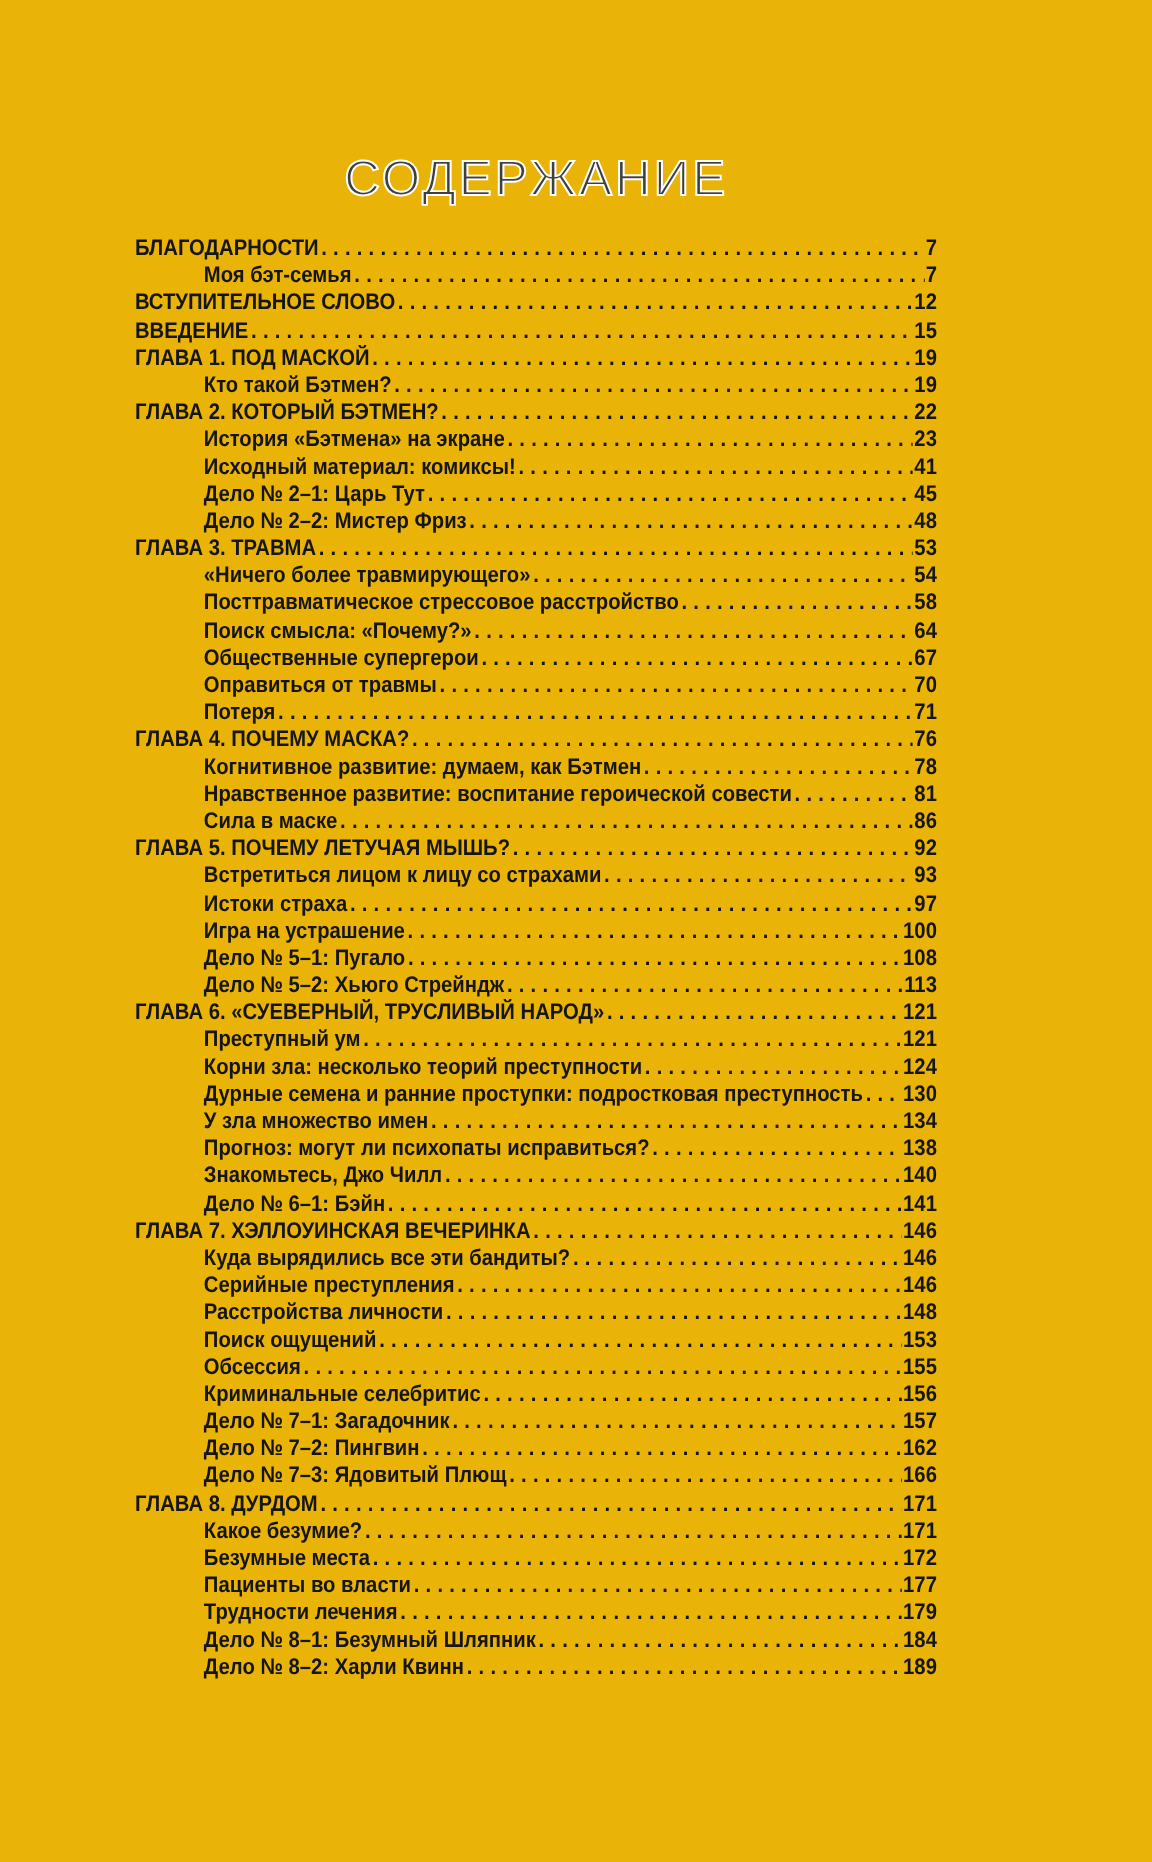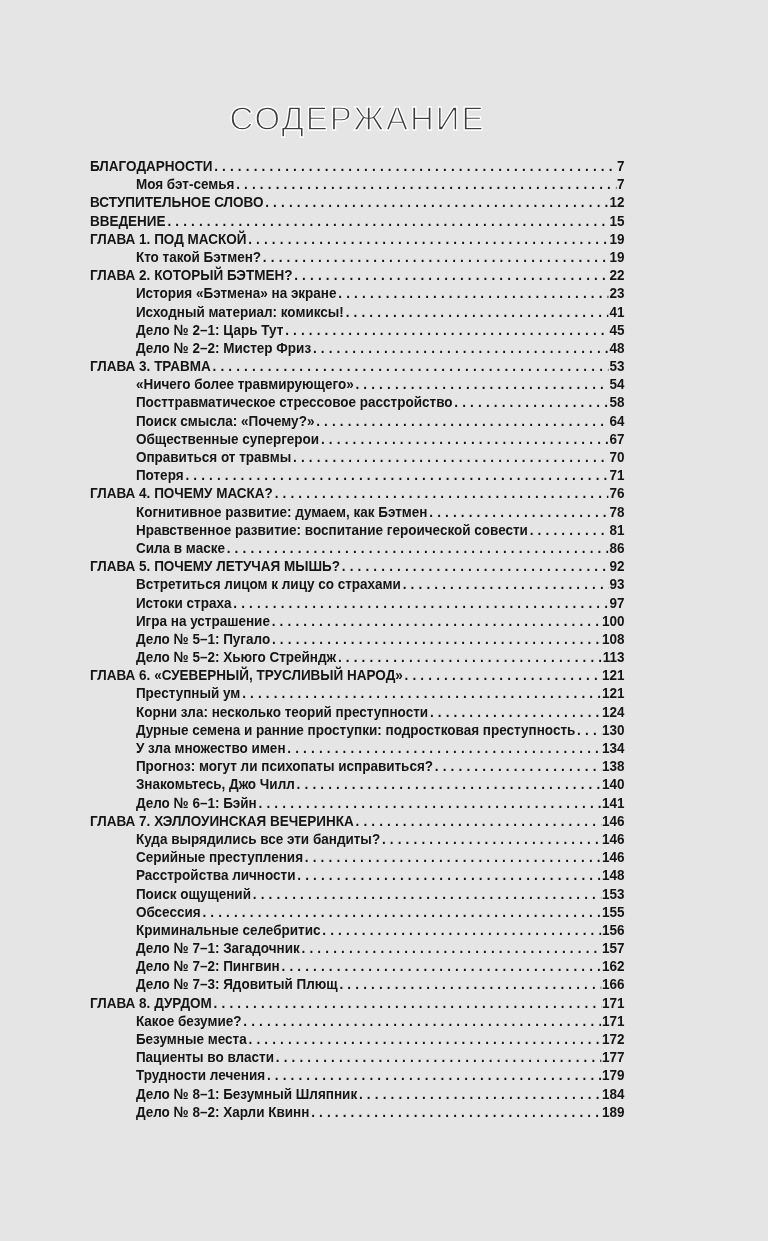--- a/index.html
+++ b/index.html
@@ -5,21 +5,21 @@
   html, body {
     margin: 0;
     padding: 0;
     background: #ffffff;
     font-family: "Liberation Sans", sans-serif;
   }
   .book-page {
     position: relative;
     width: 768px;
     height: 1241px;
-    background: #e5e5e5;
+    background: #eab308;
     overflow: hidden;
   }
   .toc-title {
     position: absolute;
     left: 90px;
     top: 100px;
     width: 535px;
     text-align: center;
     font-size: 33px;
     font-weight: 300;

